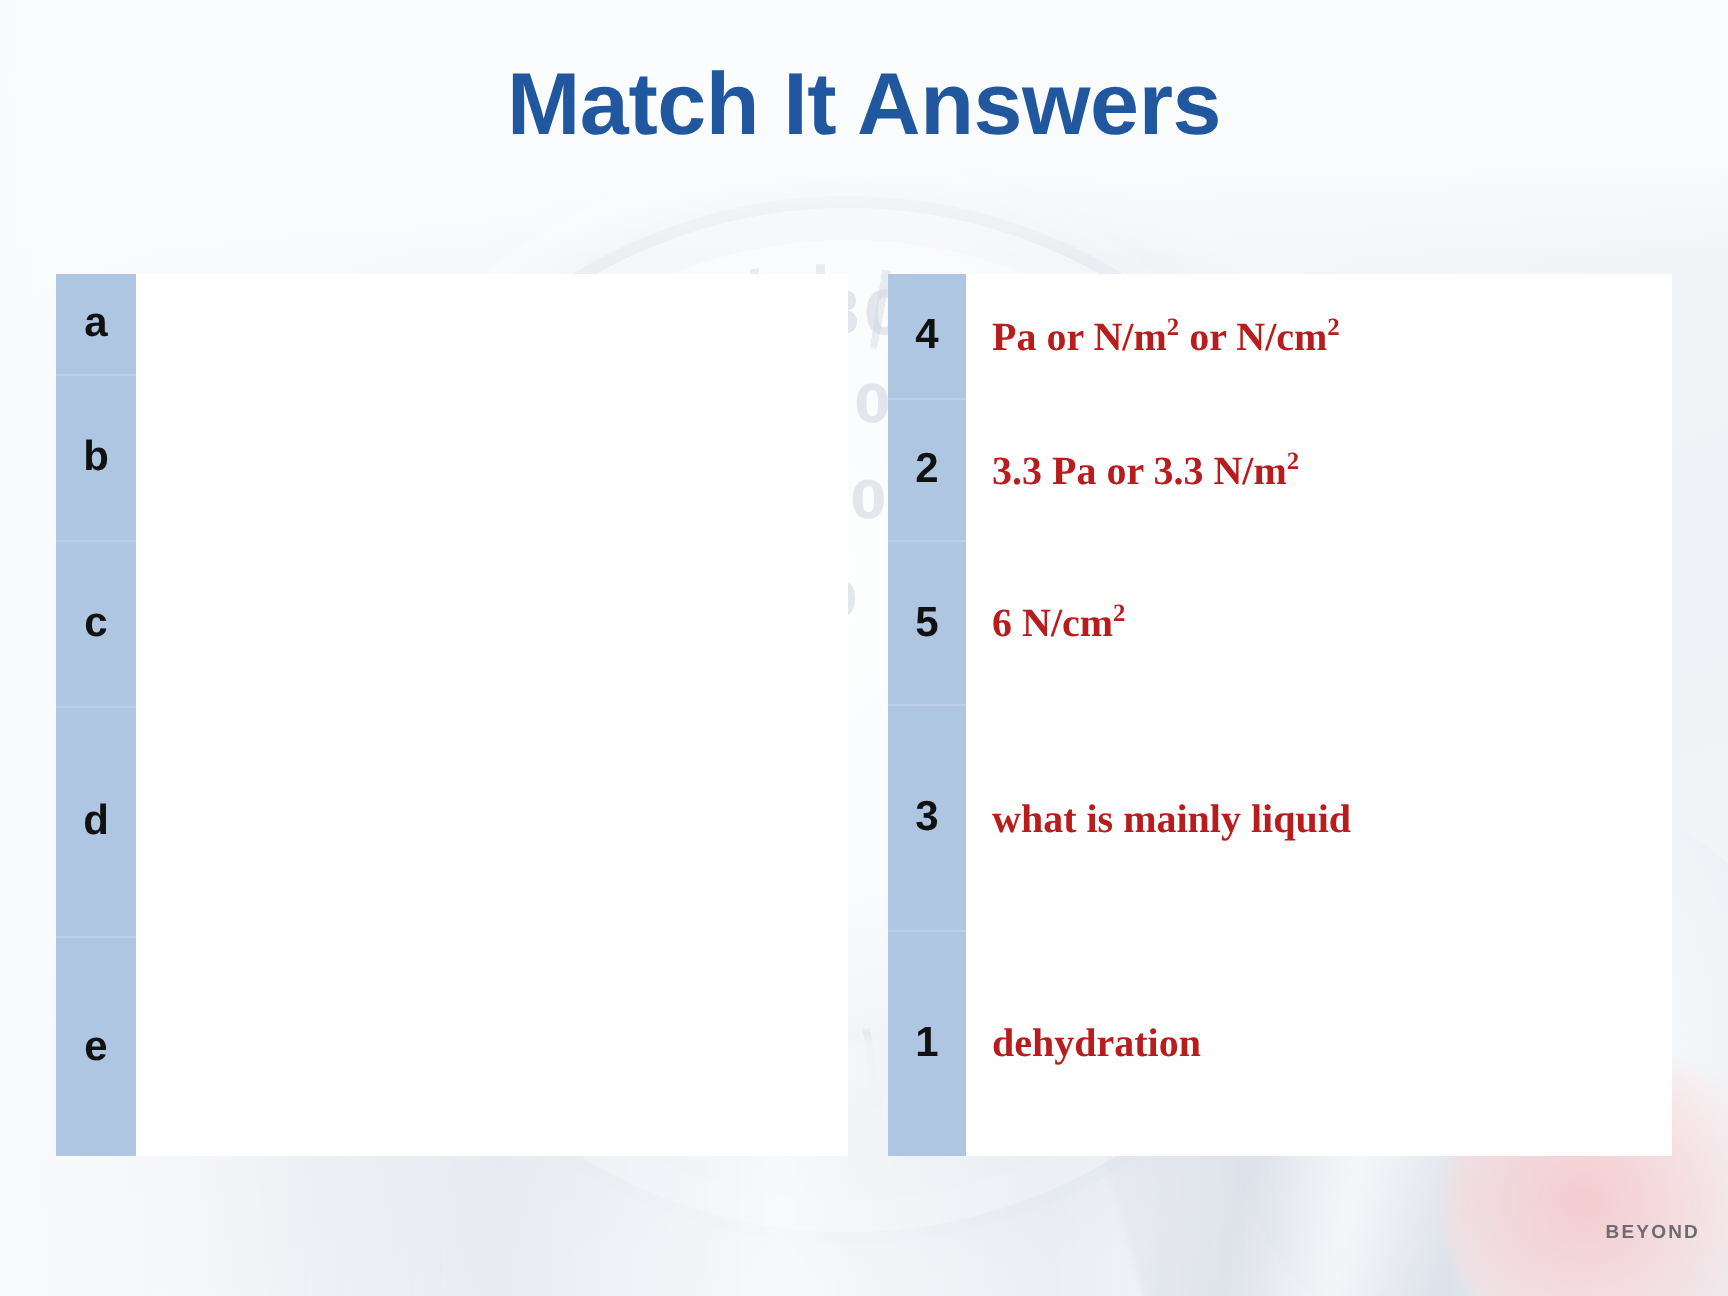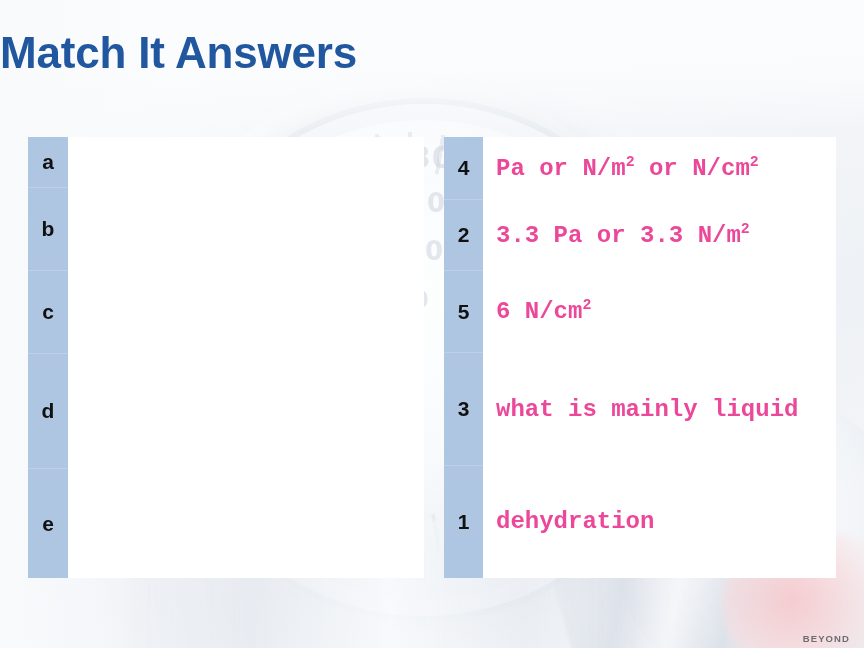--- a/index.html
+++ b/index.html
@@ -161,21 +161,21 @@
     width: 150px;
     background: linear-gradient(90deg, #f9fafc 0%, rgba(249,250,252,0.6) 60%, rgba(249,250,252,0) 100%);
   }
 
   
   .title {
     position: absolute;
     left: 0;
     right: 0;
     top: 28px;
-    text-align: left;
+    text-align: center;
     font-size: 44px;
     font-weight: 700;
     color: #21579f;
     letter-spacing: -0.2px;
     font-family: "Liberation Sans", sans-serif;
   }
 
   
   .match-table {
     position: absolute;
@@ -228,25 +228,25 @@
     box-sizing: border-box;
     padding: 0 10px 0 13px;
   }
   .q-text {
     font-size: 19.5px;
     line-height: 25px;
     color: #111111;
     font-family: "Liberation Sans", sans-serif;
   }
   .a-text {
-    font-size: 24px;
+    font-size: 20px;
     line-height: 26px;
-    color: #ec4899;
-    font-weight: 700;
-    font-family: Liberation Mono, monospace;
+    color: #b91c1c;
+    font-weight: 700;
+    font-family: Liberation Serif, serif;
   }
   sup {
     font-size: 0.62em;
     vertical-align: super;
     line-height: 0;
   }
 
   
   .table-left  .r0 { height: 51px; }
   .table-left  .r1 { height: 83px; }
@@ -258,21 +258,21 @@
   .table-right .r0 { height: 63px; }
   .table-right .r1 { height: 71px; }
   .table-right .r2 { height: 82px; }
   .table-right .r3 { height: 113px; }
   .table-right .r4 { height: 112px; }
 
   
   .logo {
     position: absolute;
     right: 14px;
-    bottom: 4px;
+    bottom: 26px;
     font-size: 9.5px;
     font-weight: 700;
     letter-spacing: 1.1px;
     color: #6c6c72;
     font-family: "Liberation Sans", sans-serif;
   }
 </style>
 </head>
 <body>
 

